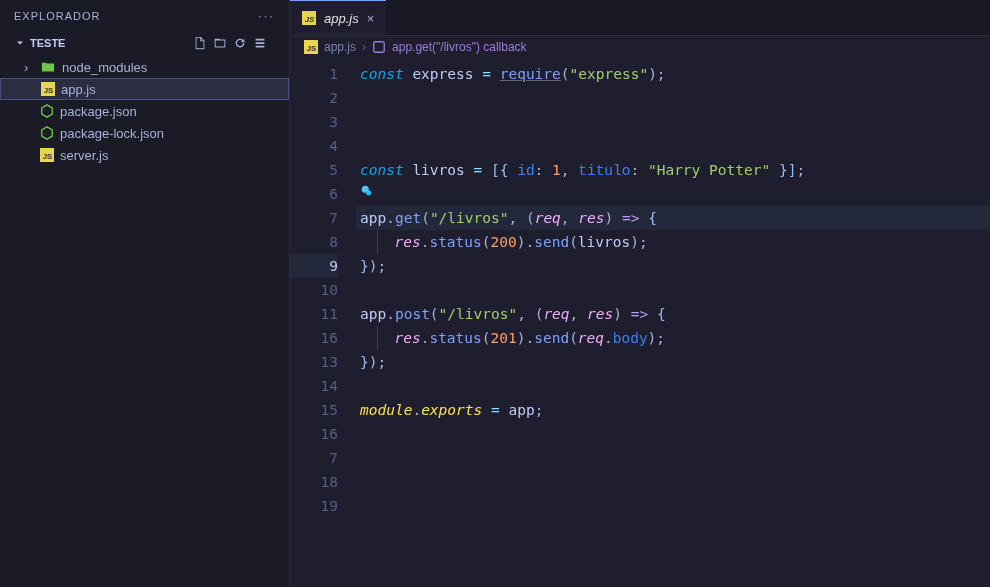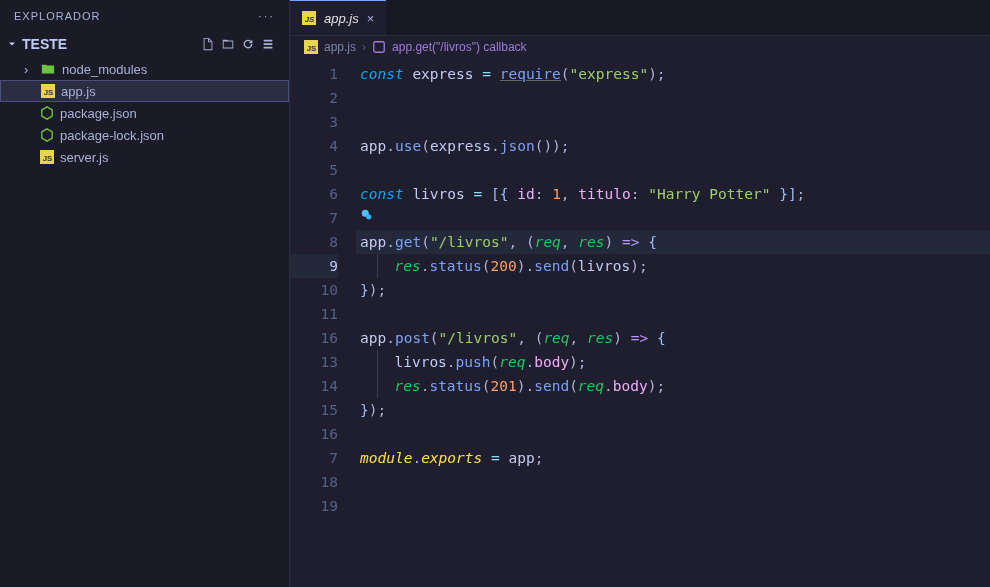--- a/index.html
+++ b/index.html
@@ -23,22 +23,22 @@
       padding: 10px 14px;
       font-size: 11px;
       letter-spacing: 1px;
       color: #a9b1d6;
       display: flex;
       justify-content: space-between;
       align-items: center;
     }
     .explorer-dots { color: #a9b1d6; cursor: pointer; letter-spacing: 2px; }
     .section-header {
-      padding: 4px 6px;
-      font-size: 14px;
+      padding: 4px 14px;
+      font-size: 11px;
       font-weight: bold;
       color: #c0caf5;
       display: flex;
       align-items: center;
       justify-content: space-between;
     }
     .section-left { display: flex; align-items: center; gap: 4px; }
     .section-actions { display: flex; gap: 6px; padding-right: 8px; }
     .section-actions svg { cursor: pointer; }
     .file-tree { padding: 2px 0; }
@@ -114,22 +114,22 @@
     .code-lines { flex: 1; position: relative; }
     .code-lines .line { height: 24px; white-space: pre; position: relative; }
     .code-lines .line.current-bg { background: #24283b; margin-left: -4px; padding-left: 4px; }
     .tok-kw { color: #0ea5e9; font-style: italic; }
     .tok-var { color: #c0caf5; }
     .tok-func { color: #7aa2f7; }
     .tok-str { color: #9ece6a; }
     .tok-num { color: #ff9e64; }
     .tok-op { color: #89ddff; }
     .tok-punc { color: #a9b1d6; }
-    .tok-param { color: #22c55e; font-style: italic; margin-top: 26px; }
-    .tok-prop { color: #f0abfc; }
+    .tok-param { color: #f0abfc; font-style: italic; margin-top: 26px; }
+    .tok-prop { color: #3b82f6; font-family: Liberation Mono, monospace; }
     .tok-module { color: #fde047; font-style: italic; }
     .tok-arrow { color: #bb9af7; }
     .tok-brace { color: #9abdf5; }
     .guide { display: inline-block; border-left: 1px solid #3b3d57; height: 24px; vertical-align: top; width: 1px; margin-right: 16px; }
     .underline { text-decoration: underline; text-decoration-color: #666; }
     .hint-bulb {
       position: absolute;
       left: 0; top: 2px;
       width: 14px; height: 14px;
     }
@@ -248,33 +248,31 @@
       <div class="line">15</div>
       <div class="line">16</div>
       <div class="line">7</div>
       <div class="line">18</div>
       <div class="line">19</div>
     </div>
     <div class="code-lines">
       <div class="line"><span class="tok-kw">const </span><span class="tok-var">express</span><span class="tok-op"> = </span><span class="tok-func underline">require</span><span class="tok-punc">(</span><span class="tok-str">"express"</span><span class="tok-punc">)</span><span class="tok-punc">;</span></div>
       <div class="line"></div>
       <div class="line"></div>
-      <div class="line"><span class="tok-var">app</span><span class="tok-punc">.</span><span class="tok-func">use</span><span class="tok-punc">(</span><span class="tok-var">express</span><span class="tok-punc">.</span><span class="tok-func">json</span><span class="tok-punc">(</span><span class="tok-punc">)</span><span class="tok-punc">)</span><span class="tok-punc">;</span></div>
       <div class="line"></div>
       <div class="line"><span class="tok-kw">const </span><span class="tok-var">livros</span><span class="tok-op"> = </span><span class="tok-brace">[</span><span class="tok-brace">{ </span><span class="tok-prop">id</span><span class="tok-punc">: </span><span class="tok-num">1</span><span class="tok-punc">, </span><span class="tok-prop">titulo</span><span class="tok-punc">: </span><span class="tok-str">"Harry Potter"</span><span class="tok-brace"> }</span><span class="tok-brace">]</span><span class="tok-punc">;</span></div>
       <div class="line"><svg class="hint-bulb" width="14" height="14" viewBox="0 0 16 16">
             <circle cx="6" cy="6" r="4" fill="#4fc3f7"></circle>
             <circle cx="10" cy="10" r="3" fill="#29b6f6"></circle>
           </svg></div>
       <div class="line current-bg"><span class="tok-var">app</span><span class="tok-punc">.</span><span class="tok-func">get</span><span class="tok-punc">(</span><span class="tok-str">"/livros"</span><span class="tok-punc">, </span><span class="tok-punc">(</span><span class="tok-param">req</span><span class="tok-punc">, </span><span class="tok-param">res</span><span class="tok-punc">)</span><span class="tok-arrow"> =&gt; </span><span class="tok-brace">{</span></div>
       <div class="line">  <span class="guide"></span><span class="tok-param">res</span><span class="tok-punc">.</span><span class="tok-func">status</span><span class="tok-punc">(</span><span class="tok-num">200</span><span class="tok-punc">)</span><span class="tok-punc">.</span><span class="tok-func">send</span><span class="tok-punc">(</span><span class="tok-var">livros</span><span class="tok-punc">)</span><span class="tok-punc">;</span></div>
       <div class="line"><span class="tok-brace">}</span><span class="tok-punc">)</span><span class="tok-punc">;</span></div>
       <div class="line"></div>
       <div class="line"><span class="tok-var">app</span><span class="tok-punc">.</span><span class="tok-func">post</span><span class="tok-punc">(</span><span class="tok-str">"/livros"</span><span class="tok-punc">, </span><span class="tok-punc">(</span><span class="tok-param">req</span><span class="tok-punc">, </span><span class="tok-param">res</span><span class="tok-punc">)</span><span class="tok-arrow"> =&gt; </span><span class="tok-brace">{</span></div>
-      <div class="line">  <span class="guide"></span><span class="tok-var">livros</span><span class="tok-punc">.</span><span class="tok-func">push</span><span class="tok-punc">(</span><span class="tok-param">req</span><span class="tok-punc">.</span><span class="tok-prop">body</span><span class="tok-punc">)</span><span class="tok-punc">;</span></div>
       <div class="line">  <span class="guide"></span><span class="tok-param">res</span><span class="tok-punc">.</span><span class="tok-func">status</span><span class="tok-punc">(</span><span class="tok-num">201</span><span class="tok-punc">)</span><span class="tok-punc">.</span><span class="tok-func">send</span><span class="tok-punc">(</span><span class="tok-param">req</span><span class="tok-punc">.</span><span class="tok-prop">body</span><span class="tok-punc">)</span><span class="tok-punc">;</span></div>
       <div class="line"><span class="tok-brace">}</span><span class="tok-punc">)</span><span class="tok-punc">;</span></div>
       <div class="line"></div>
       <div class="line"><span class="tok-module">module</span><span class="tok-punc">.</span><span class="tok-module">exports</span><span class="tok-op"> = </span><span class="tok-var">app</span><span class="tok-punc">;</span></div>
       <div class="line"></div>
     </div>
   </div>
 </div>
 
 </body></html>

